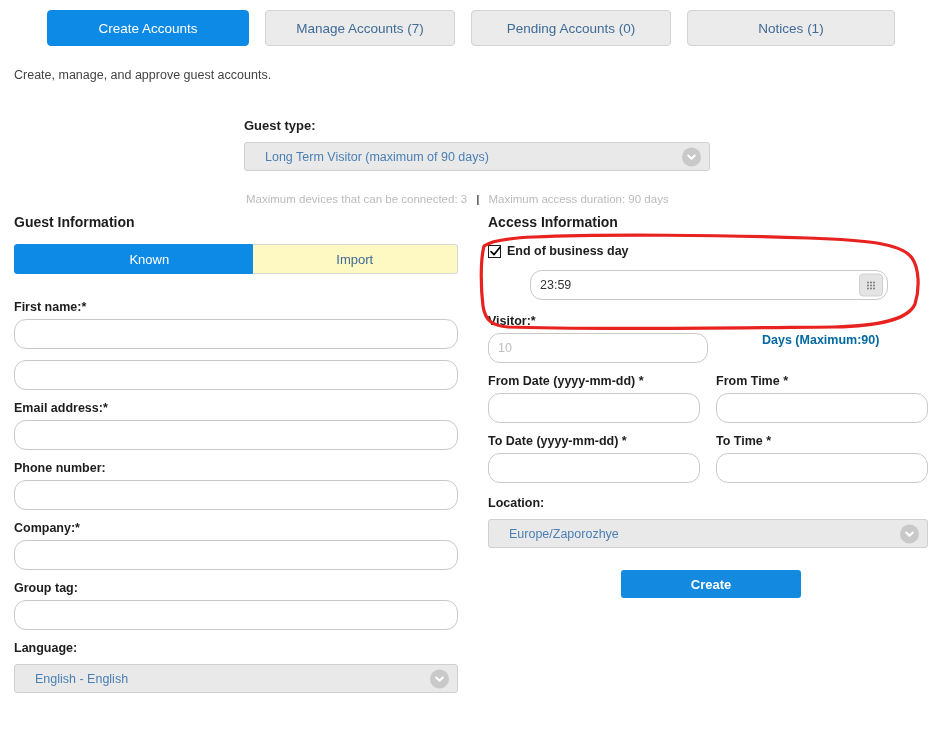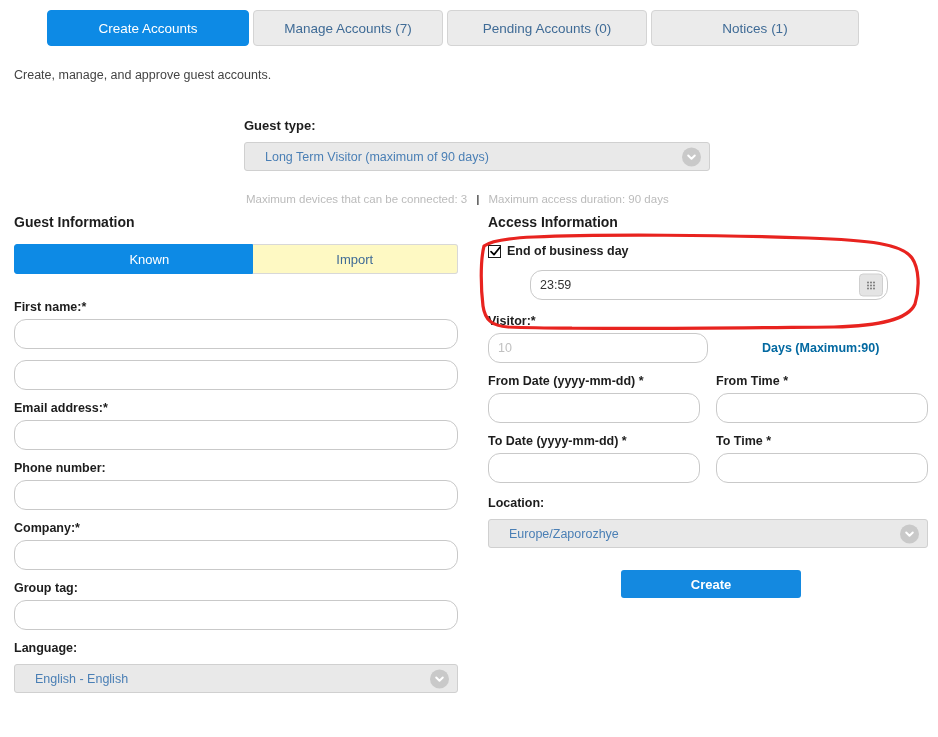--- a/index.html
+++ b/index.html
@@ -16,21 +16,21 @@
     color: #333333;
     overflow: hidden;
   }
 
   
   .tabbar {
     position: absolute;
     top: 10px;
     left: 14px;
     display: flex;
-    gap: 4px;
+    gap: 16px;
     padding-left: 33px;
   }
   .tab {
     height: 36px;
     line-height: 36px;
     text-align: center;
     border-radius: 4px;
     font-size: 13.5px;
     box-sizing: border-box;
     cursor: pointer;
@@ -219,21 +219,21 @@
     background: #e4e4e4;
     border: 1px solid #cfcfcf;
     border-radius: 4px;
     display: flex;
     align-items: center;
     justify-content: center;
     cursor: pointer;
   }
   .grid-btn svg { display: block; }
 
-  .dur-row { display: flex; align-items: center; gap: 14px; }
+  .dur-row { display: flex; align-items: flex-start; gap: 14px; }
   .dur-row .txt { width: 220px; }
   .dur-units { font-weight: bold; font-size: 12.5px; color: #0369a1; margin-left: 40px; }
 
   .two-col { display: flex; gap: 16px; }
   .two-col .half { width: 212px; }
   .two-col .half .txt { width: 212px; }
 
   .loc-select { width: 440px; }
 
   .create-btn {

